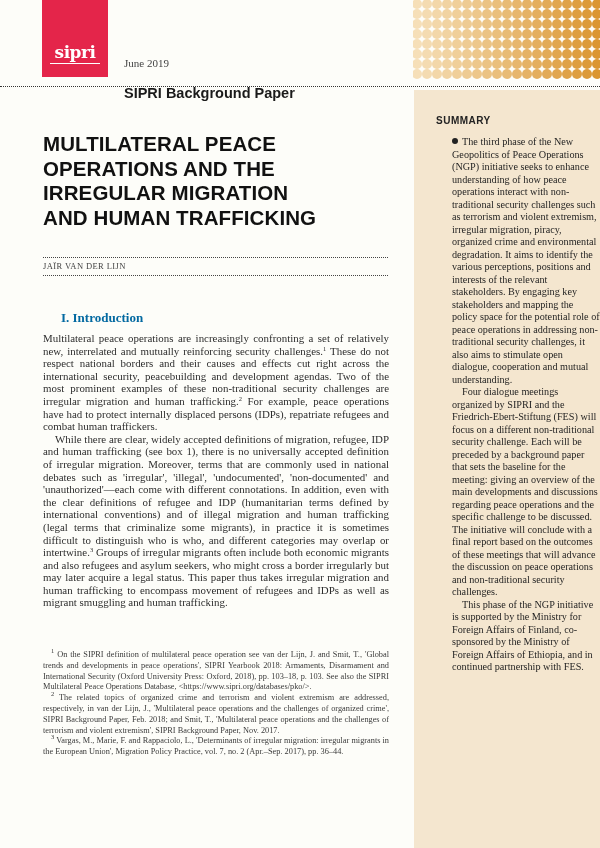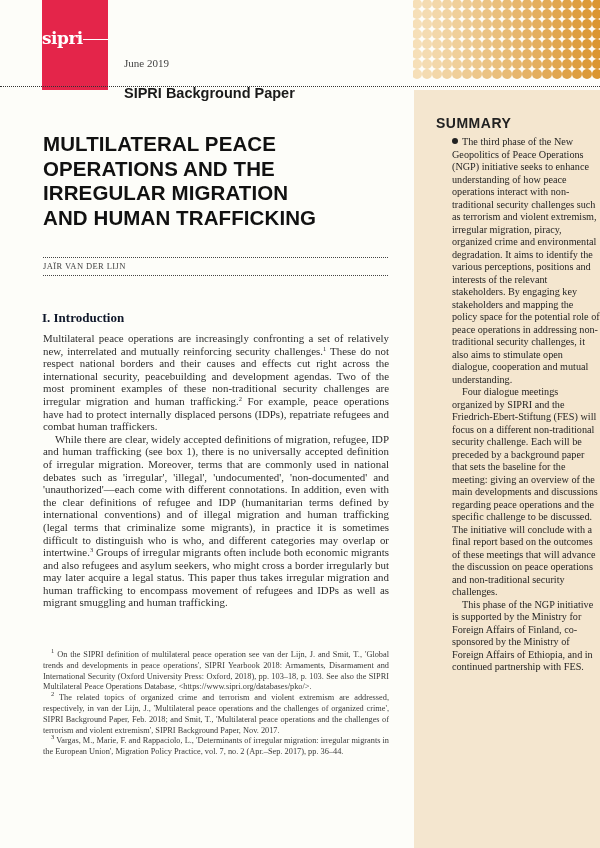--- a/index.html
+++ b/index.html
@@ -1,46 +1,46 @@
 <!DOCTYPE html>
 <html><head>
 <meta charset="utf-8">
 <style>
   * { box-sizing: border-box; margin: 0; padding: 0; }
   html, body { width: 600px; height: 848px; background: #fdfdf9; overflow: hidden; }
   body { position: relative; font-family: "Liberation Serif", "DejaVu Serif", serif; color: #2a2a2a; }
 
-  .logo { position: absolute; left: 42px; top: 0; width: 66px; height: 90px; background: #e4254a; display: flex; flex-direction: row; align-items: center; justify-content: flex-end; padding-bottom: 13px; }
+  .logo { position: absolute; left: 42px; top: 0; width: 66px; height: 77px; background: #e4254a; display: flex; flex-direction: column; align-items: center; justify-content: flex-end; padding-bottom: 13px; }
   .logo-text { color: #fff; font-family: "DejaVu Serif", serif; font-weight: bold; font-size: 17px; letter-spacing: -0.5px; line-height: 1; }
   .logo-underline { width: 50px; height: 1.5px; background: #fff; margin-top: 2px; }
 
   .series-title { position: absolute; left: 124px; top: 39px; font-family: "Liberation Sans", sans-serif; font-weight: bold; font-size: 14.5px; color: #1a1a1a; margin-top: 46px; }
   .pub-date { position: absolute; left: 124px; top: 57px; font-size: 11px; color: #444; }
 
   .dots { position: absolute; left: 413px; top: 0; width: 187px; height: 80px; }
   .dots svg { display: block; }
 
   .top-rule { position: absolute; left: 0; top: 86px; width: 600px; border-top: 1px dotted #333; }
   .title { position: absolute; left: 43px; top: 132px; width: 345px; font-family: "Liberation Sans", sans-serif; font-weight: bold; font-size: 20.5px; line-height: 24.5px; color: #111; letter-spacing: 0.1px; }
   .author-rule-top { position: absolute; left: 43px; top: 257px; width: 345px; border-top: 1px dotted #444; }
   .author { position: absolute; left: 43px; top: 261px; font-size: 8.5px; letter-spacing: 0.4px; color: #444; text-align: right; }
   .author-rule-bottom { position: absolute; left: 43px; top: 275px; width: 345px; border-top: 1px dotted #444; }
 
-  .section-heading { position: absolute; left: 42px; top: 310px; font-size: 13px; color: #0f172a; font-family: Liberation Serif, serif; }
+  .section-heading { position: absolute; left: 61px; top: 310px; font-size: 13px; color: #0369a1; font-family: Liberation Serif, serif; }
 
   .body-text { position: absolute; left: 43px; top: 332px; width: 346px; font-size: 10.9px; line-height: 12.6px; text-align: justify; color: #2d2d2d; }
   .body-text p { margin: 0; }
   .body-text p + p { text-indent: 12px; }
   sup { font-size: 6.5px; vertical-align: 4px; line-height: 0; }
 
   .footnotes { position: absolute; left: 43px; top: 650px; width: 346px; font-size: 8.3px; line-height: 10.8px; text-align: justify; color: #3a3a3a; }
   .footnotes p { text-indent: 8px; }
 
   .summary-panel { position: absolute; left: 414px; top: 90px; width: 186px; height: 758px; background: #f4e6cf; }
-  .summary-heading { position: absolute; left: 22px; top: 25px; font-family: "Liberation Sans", sans-serif; font-weight: bold; font-size: 14px; letter-spacing: 0.5px; color: #222; }
+  .summary-heading { position: absolute; left: 22px; top: 25px; font-family: "Liberation Sans", sans-serif; font-weight: bold; font-size: 10px; letter-spacing: 0.5px; color: #222; }
   .summary-body { position: absolute; left: 38px; top: 46px; width: 148px; font-size: 10.2px; line-height: 12.5px; color: #1f1f1f; }
   .summary-body p + p { text-indent: 10px; }
   .bullet { display: inline-block; width: 6px; height: 6px; background: #222; border-radius: 50%; margin-right: 4px; vertical-align: 1px; }
 </style>
 </head>
 <body>
 
 <div class="logo" style="background: rgb(228, 37, 74);">
   <span class="logo-text">sipri</span>
   <span class="logo-underline"></span>

